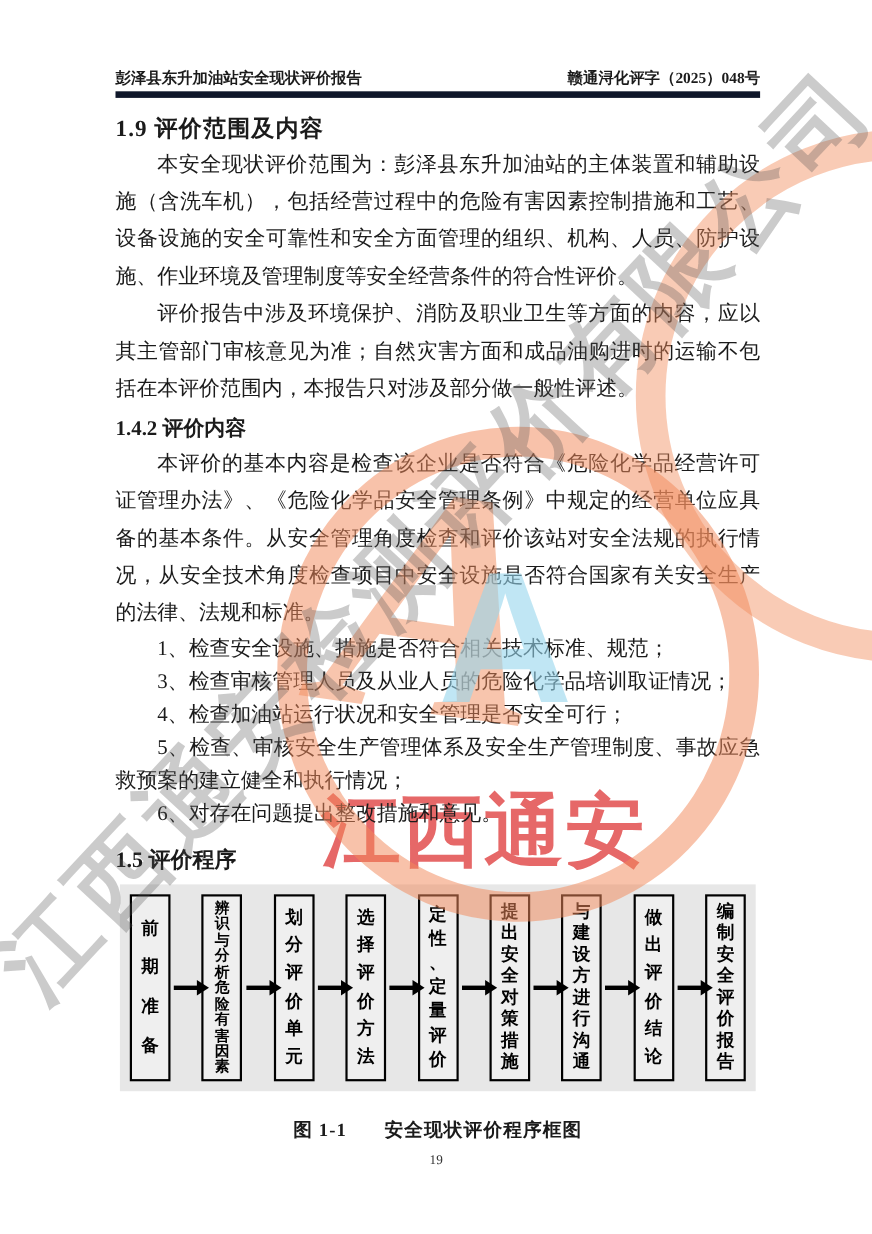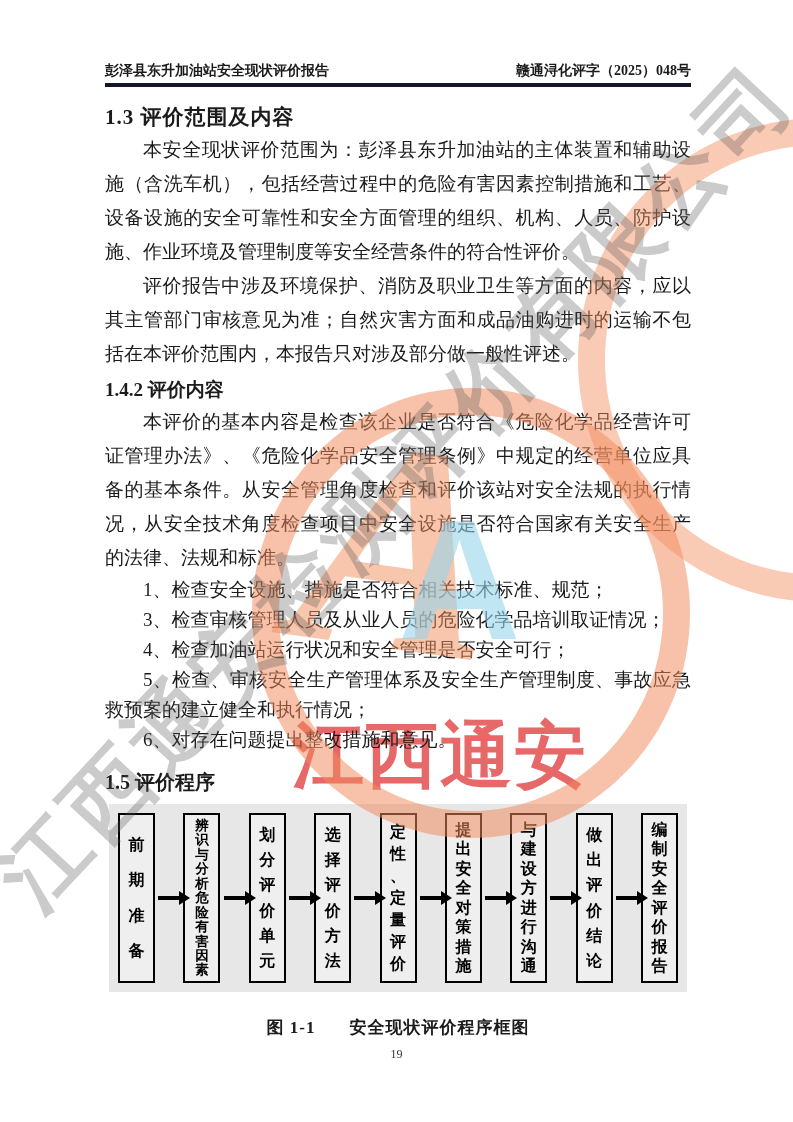--- a/index.html
+++ b/index.html
@@ -8,21 +8,21 @@
     width:793px;height:1122px;
     background:#ffffff;
     overflow:hidden;
     font-family:"Liberation Serif", serif;
     color:#1b1b1b;
   }
   
   .hdr{
     position:absolute;top:62px;left:105px;right:102px;
     display:flex;justify-content:space-between;align-items:flex-end;
-    border-bottom:4px solid #0f172a;
+    border-bottom:6px solid #0f172a;
     padding-bottom:3px;
     font-size:14px;font-weight:bold;
     z-index:2;
   }
   
   .content{
     position:absolute;top:92px;left:105px;width:586px;
     z-index:2;
   }
   .lead{font-size:19px;line-height:31px;text-indent:38px;}
@@ -112,21 +112,21 @@
     <div class="wm-red">江西通安</div>
   </div>
 
   <div class="hdr">
     <span>彭泽县东升加油站安全现状评价报告</span>
     <span>赣通浔化评字（2025）048号</span>
   </div>
 
   <div class="content">
 
-    <div class="h14">1.3 评价范围及内容</div>
+    <div class="h14">1.9 评价范围及内容</div>
     <div class="para">本安全现状评价范围为：彭泽县东升加油站的主体装置和辅助设施（含洗车机），包括经营过程中的危险有害因素控制措施和工艺、设备设施的安全可靠性和安全方面管理的组织、机构、人员、防护设施、作业环境及管理制度等安全经营条件的符合性评价。</div>
     <div class="para">评价报告中涉及环境保护、消防及职业卫生等方面的内容，应以其主管部门审核意见为准；自然灾害方面和成品油购进时的运输不包括在本评价范围内，本报告只对涉及部分做一般性评述。</div>
 
     <div class="h142">1.4.2 评价内容</div>
     <div class="para">本评价的基本内容是检查该企业是否符合《危险化学品经营许可证管理办法》、《危险化学品安全管理条例》中规定的经营单位应具备的基本条件。从安全管理角度检查和评价该站对安全法规的执行情况，从安全技术角度检查项目中安全设施是否符合国家有关安全生产的法律、法规和标准。</div>
 
     <div class="list-item">1、检查安全设施、措施是否符合相关技术标准、规范；</div>
     <div class="list-item">3、检查审核管理人员及从业人员的危险化学品培训取证情况；</div>
     <div class="list-item">4、检查加油站运行状况和安全管理是否安全可行；</div>
     <div class="list-item">5、检查、审核安全生产管理体系及安全生产管理制度、事故应急救预案的建立健全和执行情况；</div>

